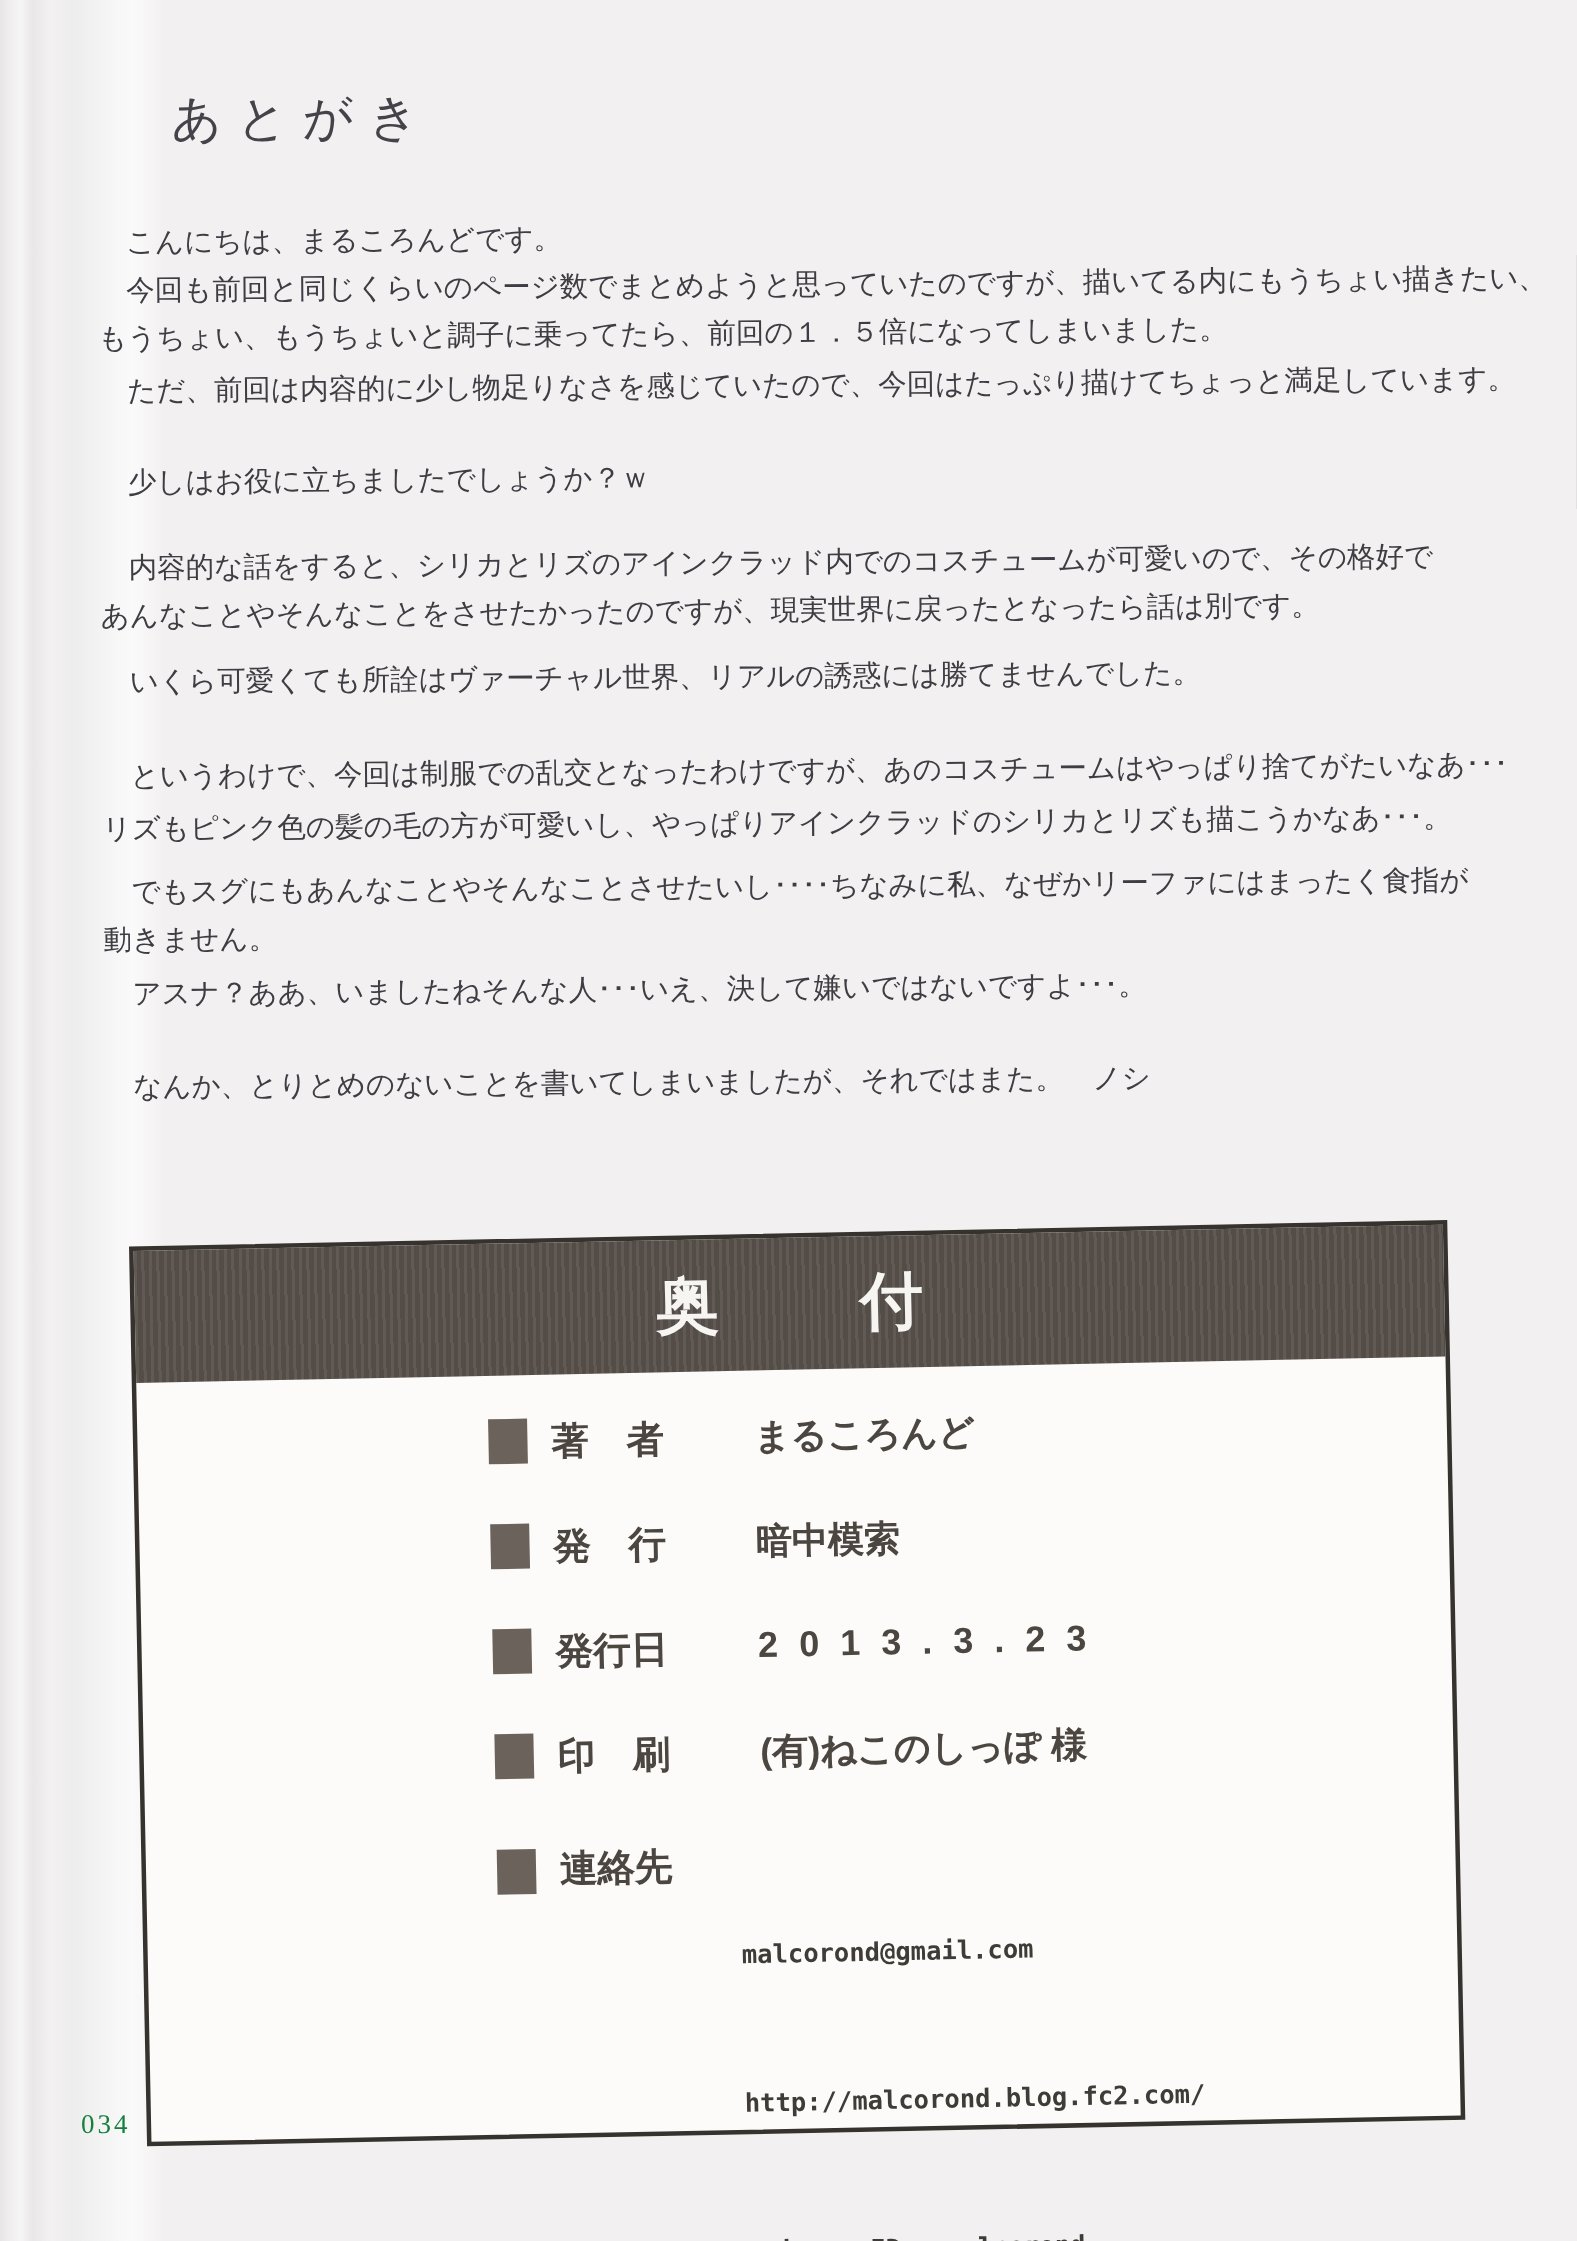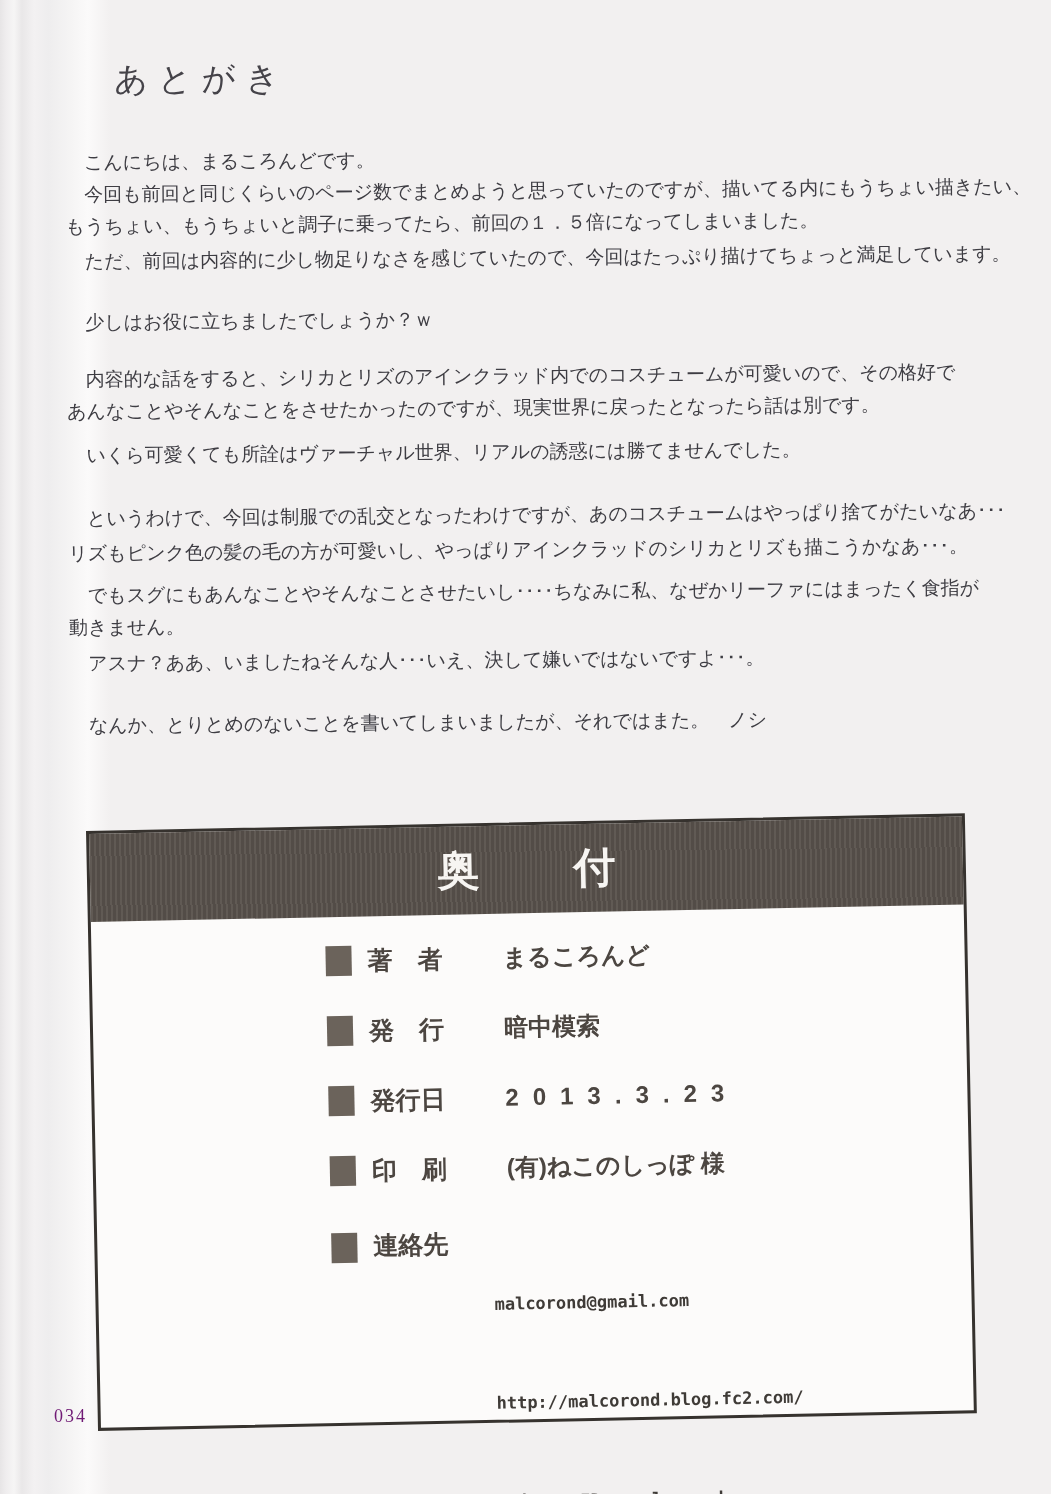--- a/index.html
+++ b/index.html
@@ -57,21 +57,21 @@
   .c-row.contact{align-items:flex-start;height:auto;margin-bottom:0;}
   .c-row.contact .c-sq{margin-top:8px;}
   .c-row.contact .c-label{margin-top:5px;}
   .c-contact-values{
     margin-left:12px;font-family:"DejaVu Sans Mono",monospace;
     font-size:17px;line-height:33px;font-weight:bold;color:#3f3b37;white-space:pre;
   }
   
   .page-num{
     position:absolute;left:54px;top:1406px;
-    font-family:"Liberation Serif",serif;font-size:18px;color:#701a75;letter-spacing:2px;
+    font-family:"Liberation Serif",serif;font-size:18px;color:#15803d;letter-spacing:2px;
   }
 </style>
 </head>
 <body>
 
 <div class="page">
 
   <div class="scan-edge"></div>
 
   <div class="afterword">

